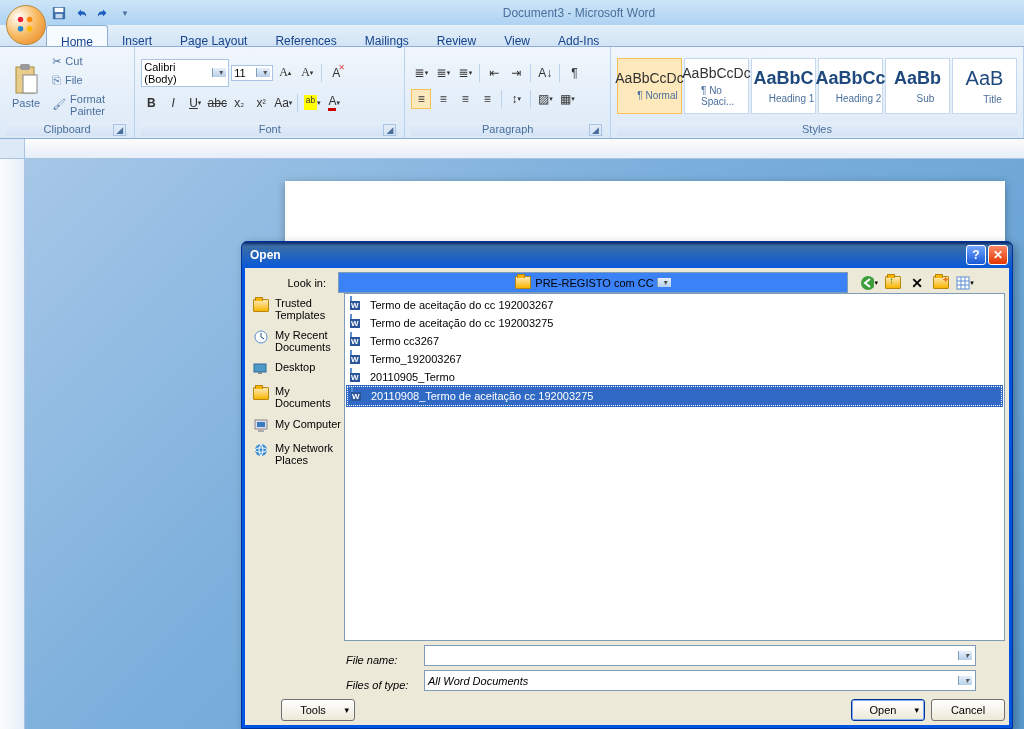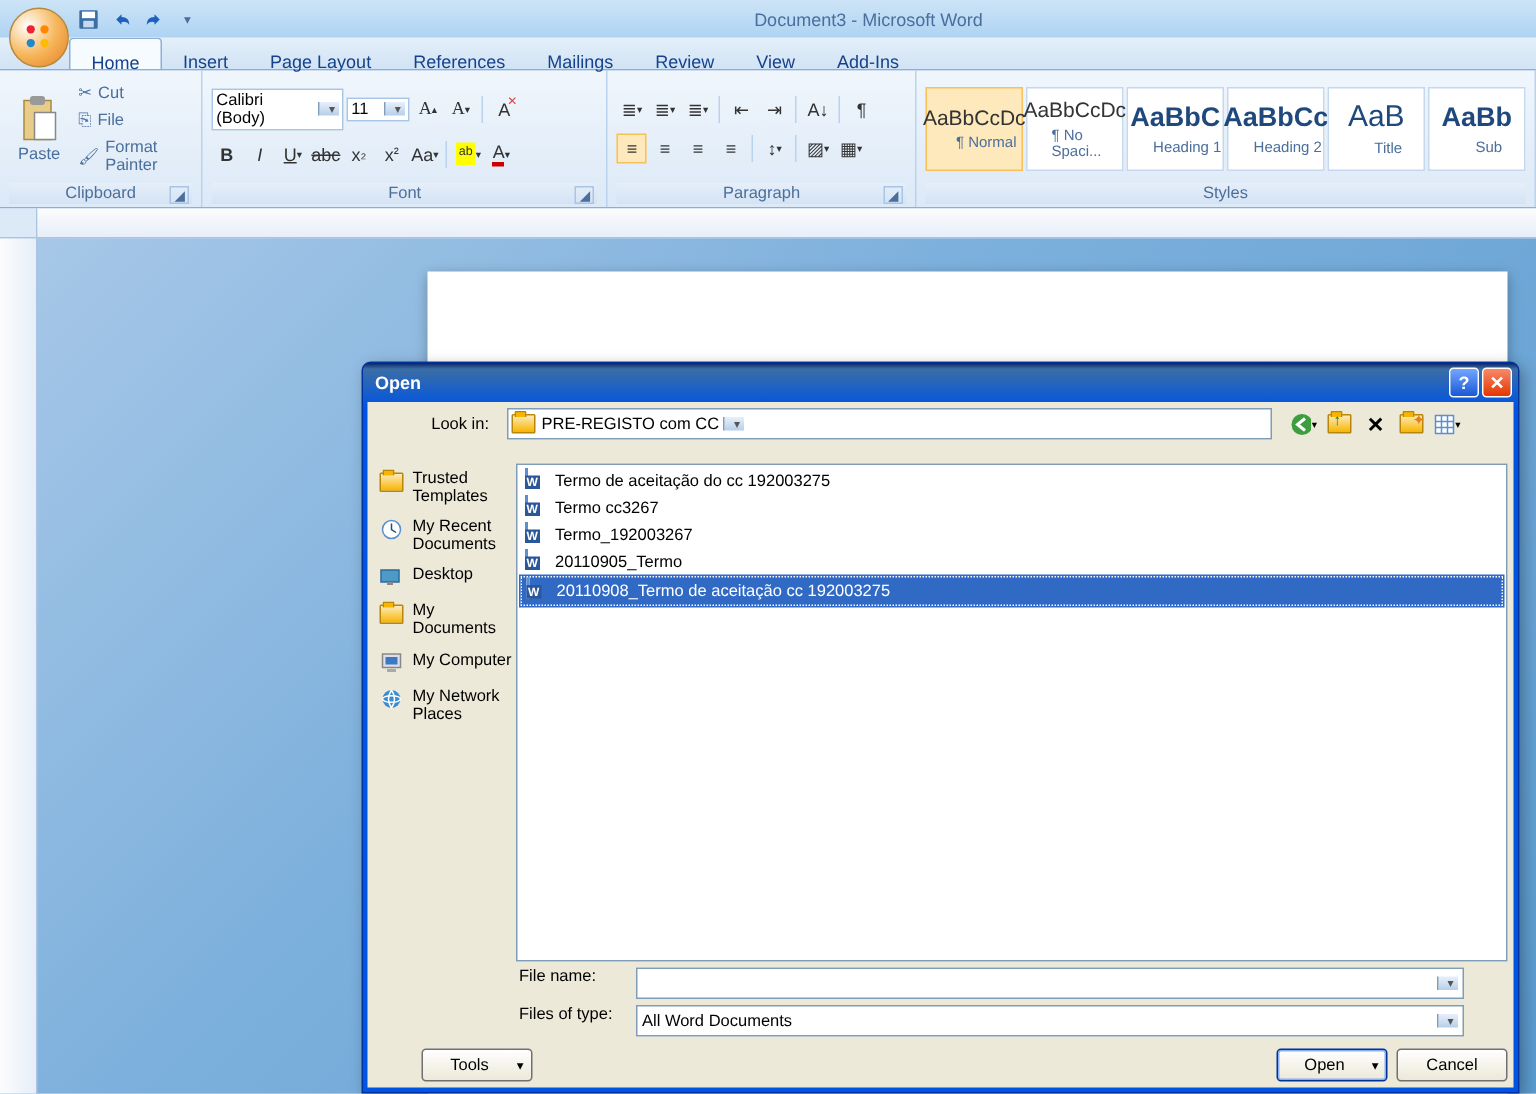--- a/index.html
+++ b/index.html
@@ -56,38 +56,38 @@
     
     .dialog { position:absolute; left:241px; top:241px; width:772px; height:488px; background:linear-gradient(#0a246a, #3b6ea5 4px, #0054e3 30px); border:1px solid #003399; border-radius:6px 6px 0 0; box-shadow:3px 3px 10px rgba(0,0,0,.3); display:flex; flex-direction:column; }
     .dialog-title { height:26px; display:flex; align-items:center; padding:0 4px; }
     .dialog-title-text { color:#fff; font-size:12px; font-weight:bold; padding-left:4px; flex:1; }
     .dlg-btn { width:20px; height:20px; border:1px solid #fff; border-radius:3px; margin-left:2px; display:flex; align-items:center; justify-content:center; cursor:pointer; }
     .dlg-help { background:linear-gradient(#73a6ff,#1959d6); color:#fff; font-size:12px; font-weight:bold; }
     .dlg-close { background:linear-gradient(#f98967,#e43600); color:#fff; font-size:12px; font-weight:bold; }
     
     .dialog-body { flex:1; background:#ece9d8; margin:0 3px 3px 3px; display:flex; flex-direction:column; padding:4px; }
     
-    .lookin-row { display:flex; align-items:center; gap:4px; margin-bottom:16px; }
+    .lookin-row { display:flex; align-items:center; gap:4px; margin-bottom:0; }
     .lookin-label { width:85px; text-align:right; font-size:11px; padding-right:8px; }
-    .lookin-combo { flex:0 0 510px; border:1px solid #7f9db9; background:#ffffff; display:flex; align-items:center; padding:1px 2px; font-size:11px; height:21px; justify-content:flex-start; }
+    .lookin-combo { flex:0 0 510px; border:1px solid #7f9db9; background:#3b82f6; display:flex; align-items:center; padding:1px 2px; font-size:11px; height:21px; justify-content:center; }
     .toolbar-icons { display:flex; gap:6px; margin-left:8px; align-items:center; }
     .toolbar-ico { width:18px; height:18px; display:flex; align-items:center; justify-content:center; cursor:pointer; }
     
     .middle { flex:1; display:flex; gap:0; }
     .places-bar { width:95px; display:flex; flex-direction:column; }
     .place-item { display:flex; align-items:flex-start; gap:4px; padding:4px 2px; font-size:11px; cursor:pointer; line-height:1.1; }
     .place-item .pi-icon { width:20px; height:16px; flex-shrink:0; display:flex; align-items:center; justify-content:center; }
     
     .file-list { flex:1; border:1px solid #7f9db9; background:#fff; overflow:auto; padding:2px; }
     .file-row { display:flex; align-items:center; gap:4px; padding:1px 3px; font-size:11px; cursor:default; }
     .file-row.sel { background:#316ac5; color:#fff; border:1px dotted #fff; outline:1px solid #316ac5; }
     .file-icon { width:16px; height:16px; flex-shrink:0; }
     
     .bottom-fields { display:flex; flex-direction:column; gap:4px; margin-top:4px; }
-    .field-row { display:flex; align-items:flex-start; }
+    .field-row { display:flex; align-items:flex-end;font-style:italic; }
     .field-label { width:85px; text-align:left; font-size:11px; padding-left:2px; }
     .field-label.r2 { padding-left:2px; }
     .field-combo { flex:0 0 552px; border:1px solid #7f9db9; background:#fff; height:21px; font-size:11px; padding:2px 3px; display:flex; justify-content:space-between; align-items:center; margin-left:10px; }
     
     .dialog-buttons { display:flex; justify-content:space-between; margin-top:8px;padding-left:32px; }
     .btn { min-width:74px; height:22px; border:1px solid #707070; background:linear-gradient(#fff,#ece9d8); font-size:11px; padding:0 8px; cursor:pointer; display:flex; align-items:center; justify-content:center; border-radius:3px; }
     .btn.split { position:relative; padding-right:18px; }
     .btn.split::after { content:"▾"; position:absolute; right:5px; font-size:9px; }
     .btn.default { border:1px solid #003399; box-shadow: inset 0 0 0 1px #8aaef5; }
     .btn-group-right { display:flex; gap:6px; }
@@ -269,26 +269,26 @@
           </div>
           <div class="style-item">
             <div class="style-sample h1">AaBbC</div>
             <div class="style-label">Heading 1</div>
           </div>
           <div class="style-item">
             <div class="style-sample h1">AaBbCc</div>
             <div class="style-label">Heading 2</div>
           </div>
           <div class="style-item">
+            <div class="style-sample h1">AaBb</div>
+            <div class="style-label">Sub</div>
+          </div>
+          <div class="style-item">
             <div class="style-sample title">AaB</div>
             <div class="style-label">Title</div>
-          </div>
-          <div class="style-item">
-            <div class="style-sample h1">AaBb</div>
-            <div class="style-label">Sub</div>
           </div>
         </div>
     </div>
     <div class="ribbon-group-label"><span>Styles</span></div>
   </div>
 </div>
 
 <div class="ruler-row">
   <div class="ruler-corner"></div>
   <div class="ruler-h"></div>
@@ -399,20 +399,24 @@
                 <ellipse cx="8" cy="8" rx="6" ry="2.2" fill="none" stroke="#fff"></ellipse>
                 <path d="M8 2 Q4 8 8 14 Q12 8 8 2" fill="none" stroke="#fff"></path>
               </svg>
             </span>
             <span>My Network Places</span>
           </div>
         </div>
       <div class="file-list" id="file-list">
           <div class="file-row">
             <span class="file-icon"><span class="doc-ico"></span></span>
+            <span>Termo de aceitação do cc 192003267</span>
+          </div>
+          <div class="file-row">
+            <span class="file-icon"><span class="doc-ico"></span></span>
             <span>Termo de aceitação do cc 192003275</span>
           </div>
           <div class="file-row">
             <span class="file-icon"><span class="doc-ico"></span></span>
             <span>Termo cc3267</span>
           </div>
           <div class="file-row">
             <span class="file-icon"><span class="doc-ico"></span></span>
             <span>Termo_192003267</span>
           </div>

